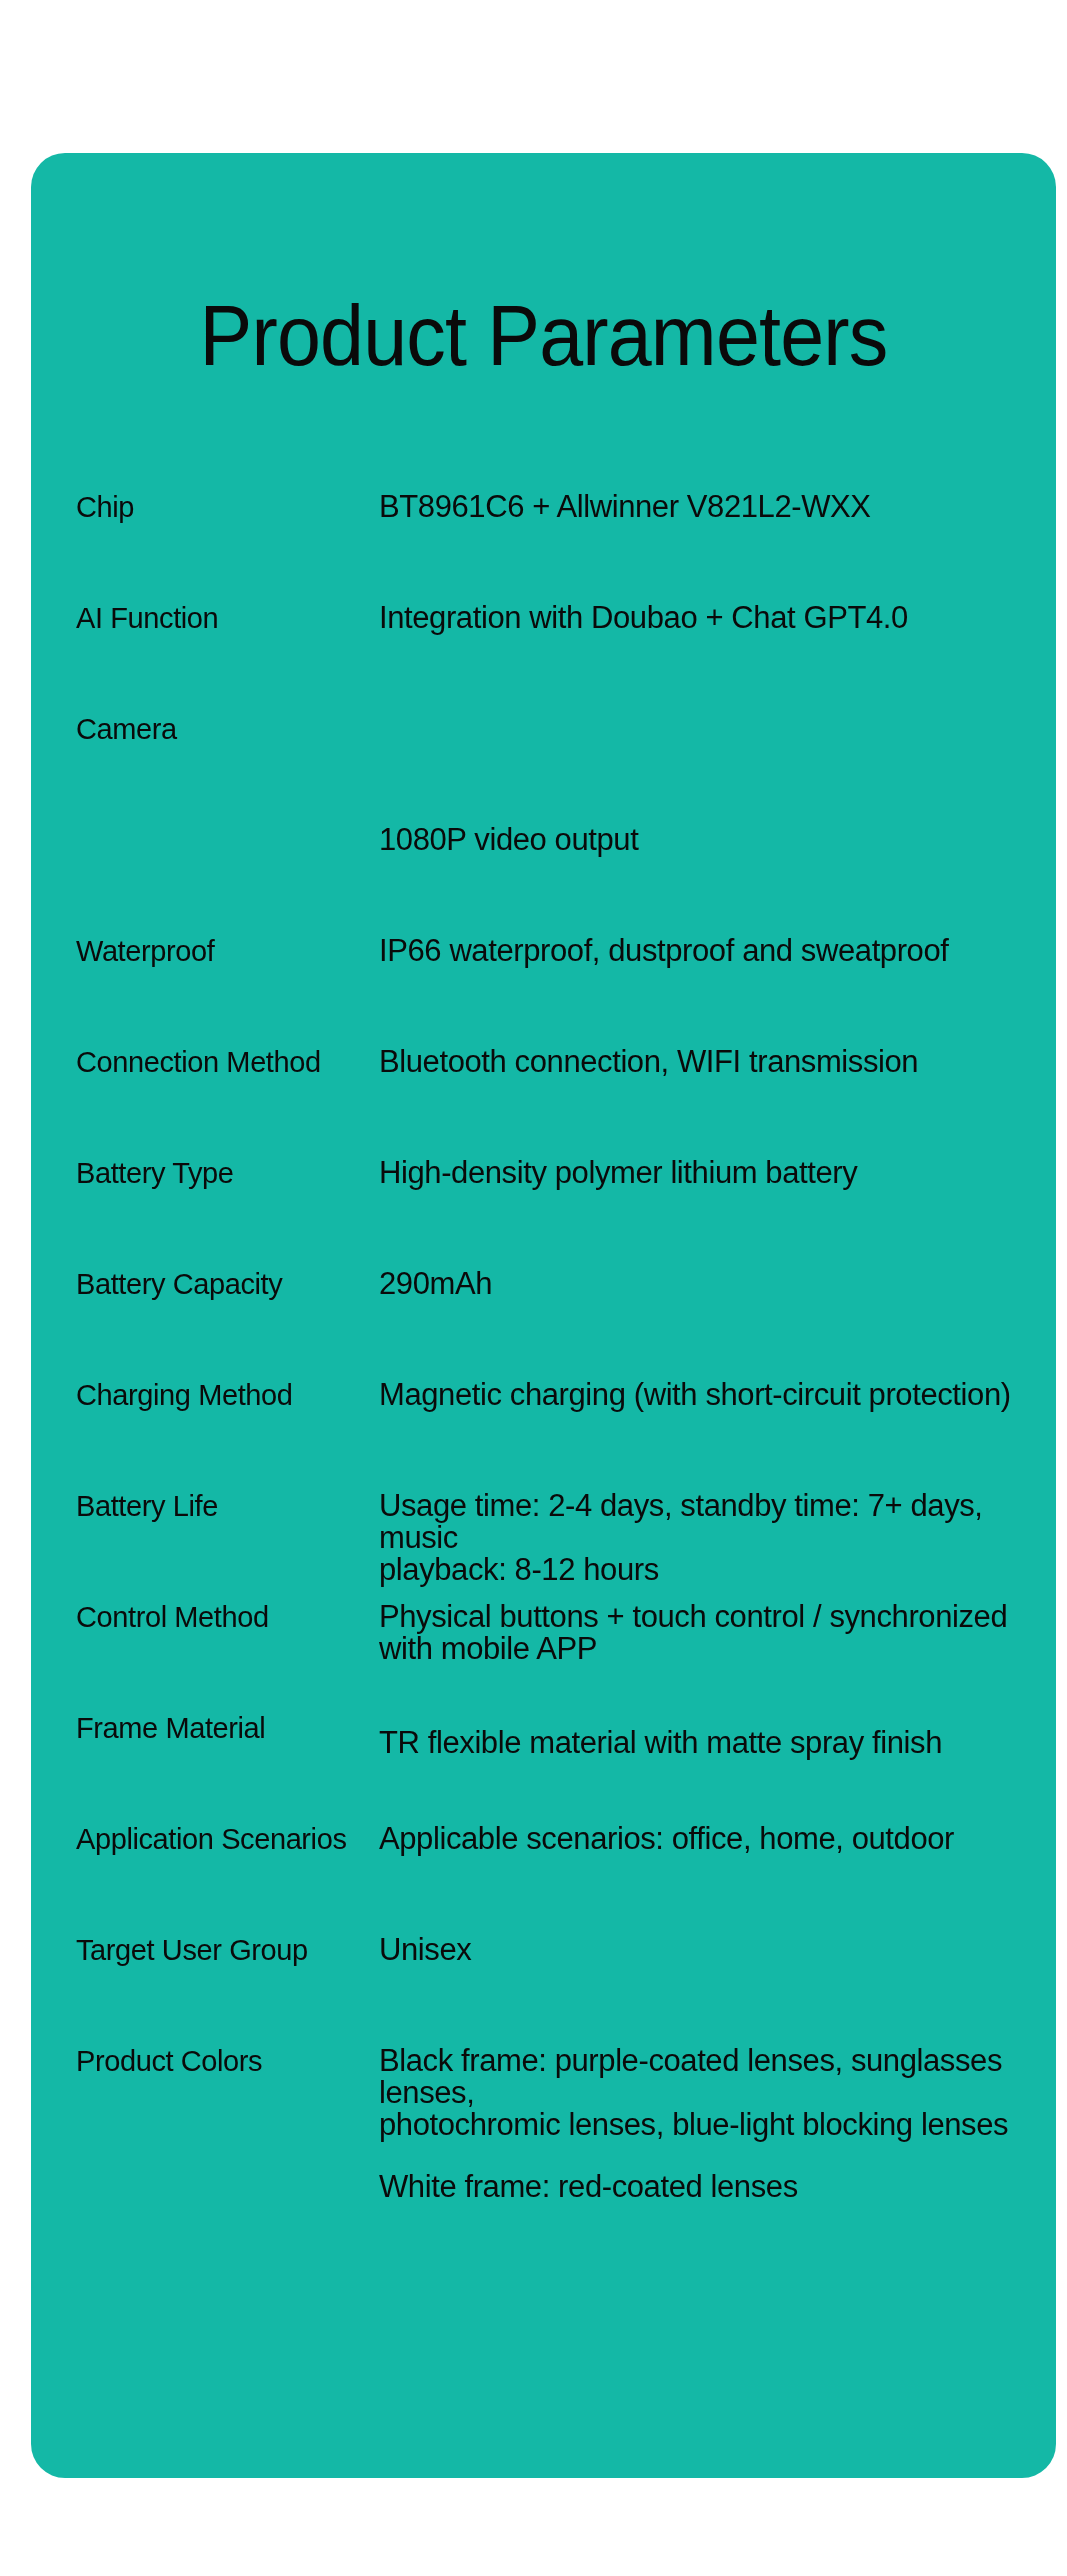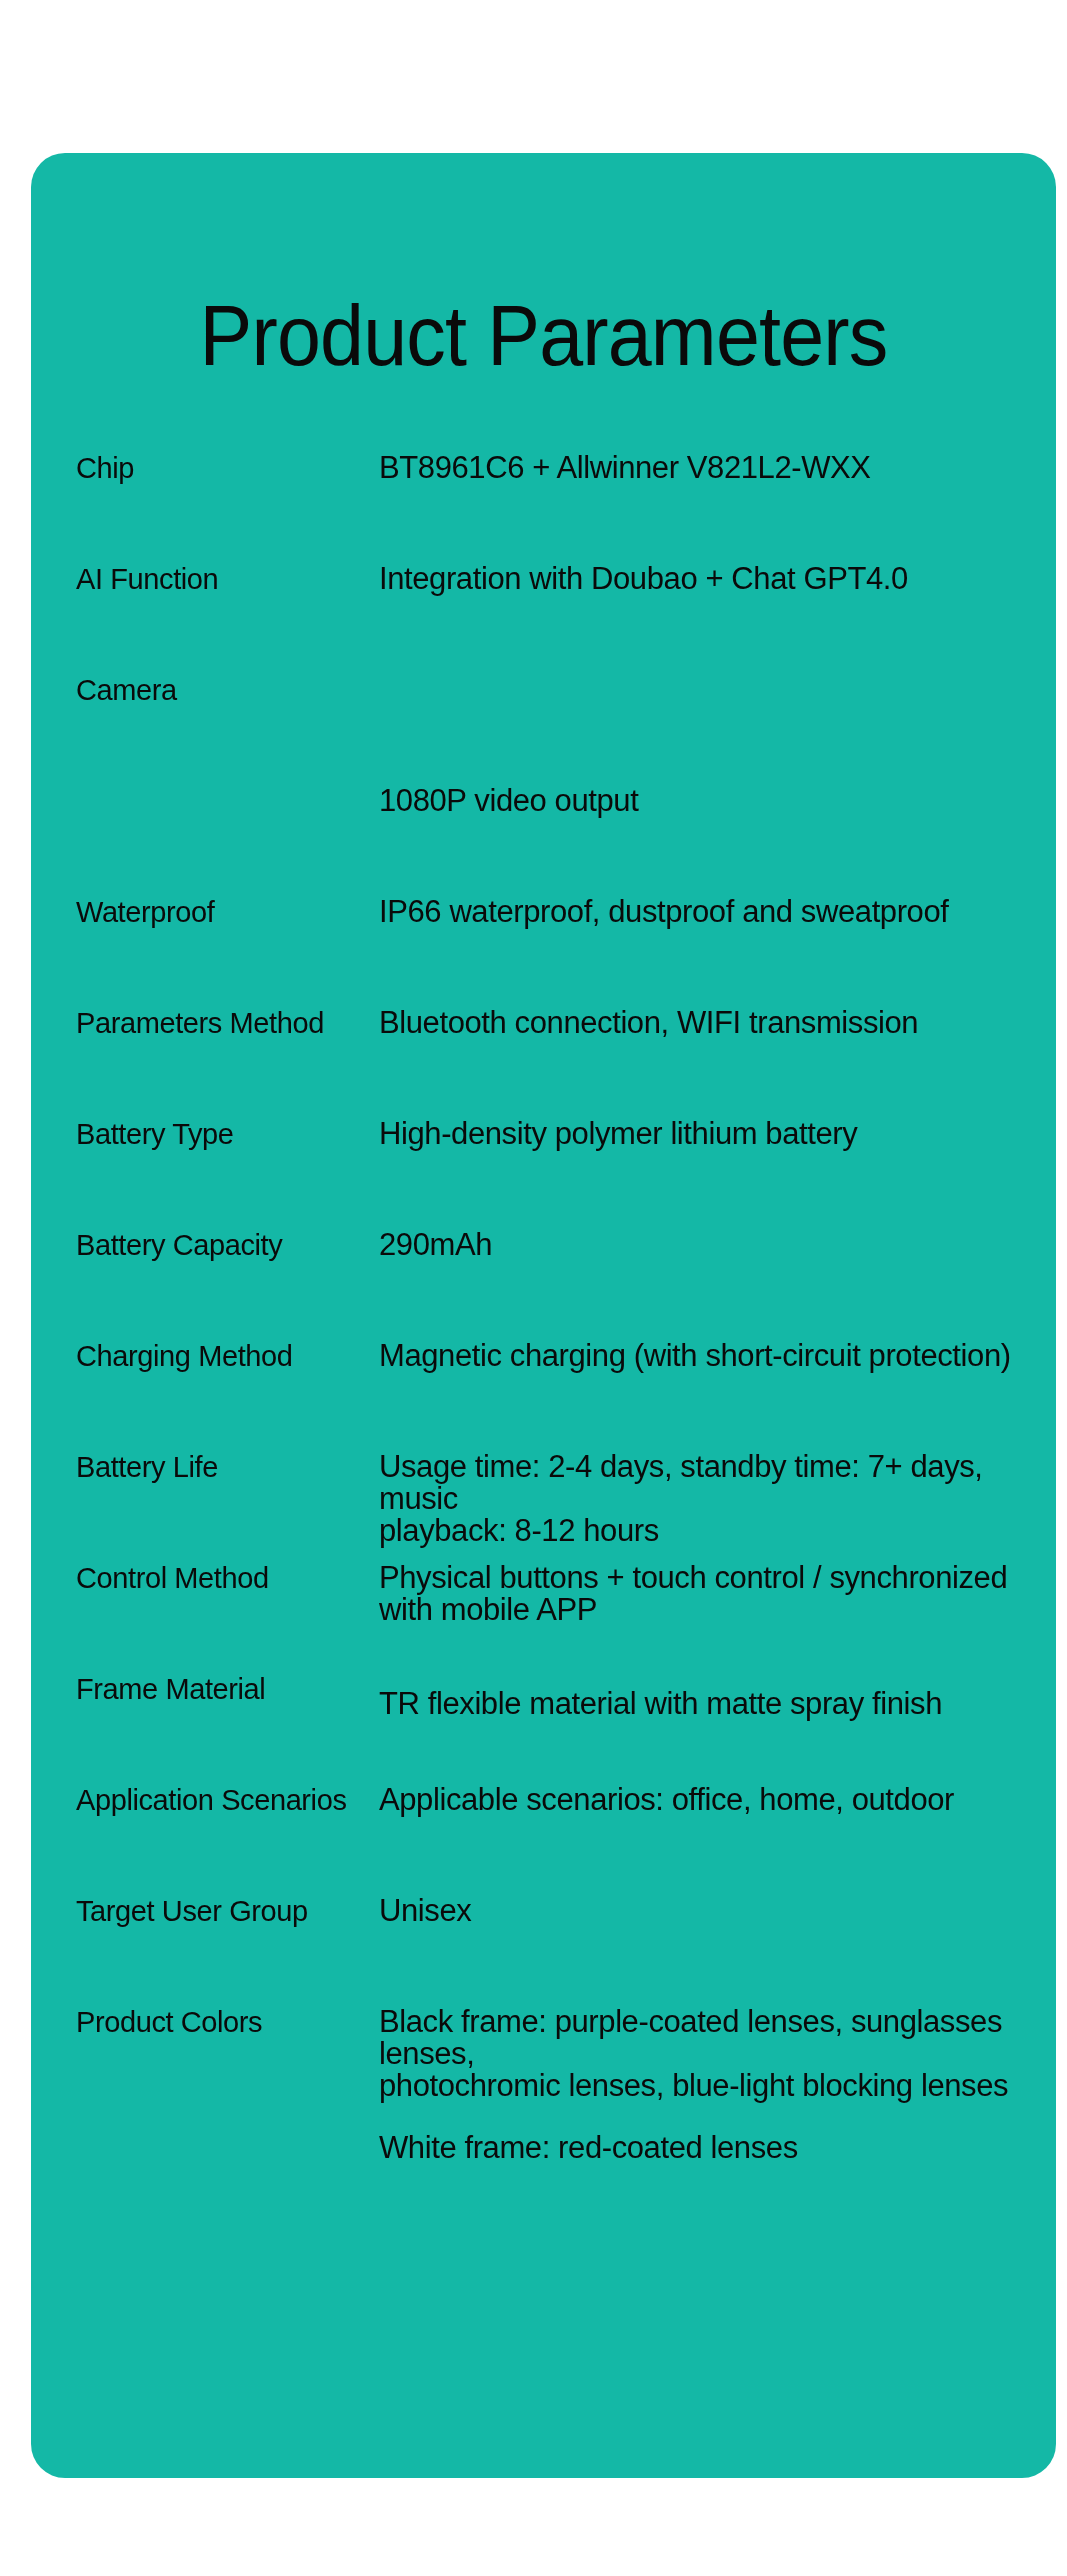--- a/index.html
+++ b/index.html
@@ -22,21 +22,21 @@
     margin: 140px 0 0 0;
     font-size: 85px;
     line-height: 85px;
     font-weight: 400;
     text-align: center;
     letter-spacing: -0.9px;
     transform: scaleX(0.93);
     color: #0a0a0a;
     white-space: nowrap;
   }
-  .rows { margin-top: 74px; }
+  .rows { margin-top: 113px; }
   .row { position: relative; height: 111px; }
   .row .label {
     position: absolute; left: 45px; top: 0;
     font-size: 29px; line-height: 32px;
     letter-spacing: -0.4px;
     white-space: nowrap;
   }
   .row .value {
     position: absolute; left: 348px; top: 0;
     width: 685px;
@@ -73,21 +73,21 @@
     <div class="value">1080P video output</div>
   </div>
 
   <div class="row">
     <div class="label">Waterproof</div>
     <div class="value">IP66 waterproof, dustproof and sweatproof</div>
   </div>
 
 
   <div class="row">
-    <div class="label">Parameters Method</div>
+    <div class="label">Connection Method</div>
     <div class="value">Bluetooth connection, WIFI transmission</div>
   </div>
 
   <div class="row">
     <div class="label">Battery Type</div>
     <div class="value">High-density polymer lithium battery</div>
   </div>
 
   <div class="row">
     <div class="label">Battery Capacity</div>

